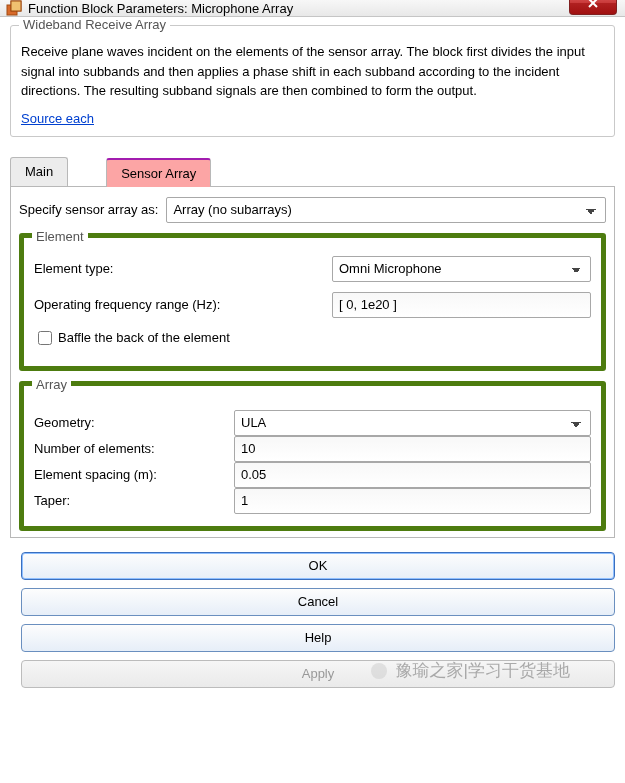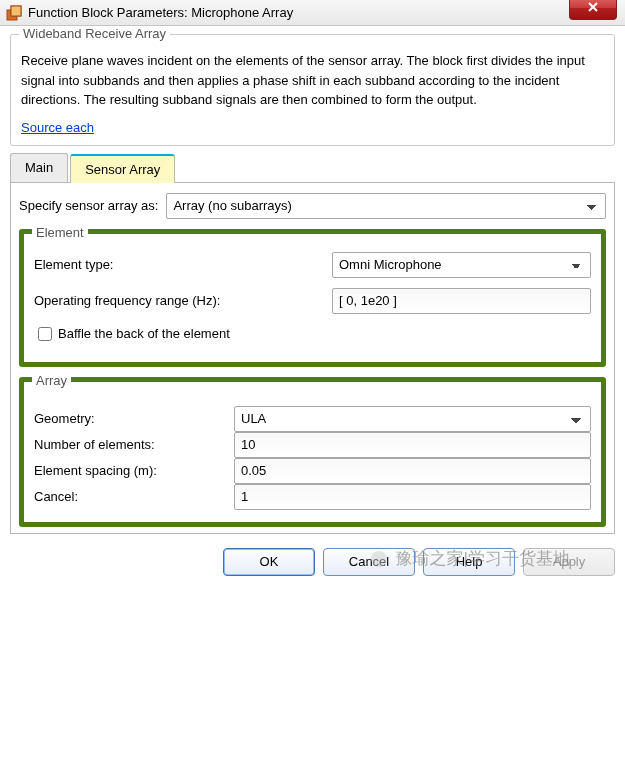--- a/index.html
+++ b/index.html
@@ -7,21 +7,21 @@
     margin: 0;
     font-family: "Segoe UI", Tahoma, sans-serif;
     font-size: 13px;
     background: #fff;
     color: #000;
     width: 625px;
   }
   .titlebar {
     display: flex;
     align-items: center;
-    height: 26px;
+    height: 17px;
     background: linear-gradient(to bottom, #f7f7f7, #e8e8e8);
     border-bottom: 1px solid #c5c5c5;
     padding: 0 0 0 6px;
     justify-content: flex-end;
   }
   .title-icon {
     width: 16px; height: 16px;
     margin-right: 6px;
   }
   .title-text { flex: 1; }
@@ -63,36 +63,37 @@
   }
   .link {
     color: #0040d0;
     text-decoration: underline;
     cursor: pointer;
   }
   
   .tabrow {
     display: flex;
     border-bottom: 1px solid #b8b8b8;
-    margin-top: 7px;
+    margin-top: 20px;
+    gap: 36px;
   }
   .tab {
     padding: 6px 14px;
     border: 1px solid #b8b8b8;
     border-bottom: none;
     background: #ececec;
     border-radius: 3px 3px 0 0;
     margin-right: 2px;
     cursor: pointer;
   }
   .tab.active {
-    background: #fef9c3;
+    background: #fca5a5;
     position: relative;
     top: 1px;
-    border-top: 2px solid #0ea5e9;
+    border-top: 2px solid #a21caf;
   }
   .tabpane {
     border: 1px solid #b8b8b8;
     border-top: none;
     padding: 10px 8px 6px 8px;
     background: #fff;
   }
   .row {
     display: flex;
     align-items: center;
@@ -146,20 +147,21 @@
     row-gap: 0;
     align-items: center;
     padding: 6px 0 4px 0;
   }
   
   .buttonbar {
     display: flex;
     justify-content: flex-end;
     gap: 8px;
     padding: 14px 10px 10px 21px;
+    flex-direction: column;
   }
   button.dlg {
     min-width: 92px;
     height: 28px;
     border: 1px solid #6a8fbf;
     border-radius: 4px;
     background: linear-gradient(to bottom, #fdfdfd, #e6eef8);
     font-family: inherit;
     font-size: 13px;
     cursor: pointer;
@@ -265,21 +267,21 @@
           <select>
             <option>ULA</option>
           </select>
 
           <span>Number of elements:</span>
           <input type="text" value="10" style="">
 
           <span>Element spacing (m):</span>
           <input type="text" value="0.05" style="">
 
-          <span>Cancel:</span>
+          <span>Taper:</span>
           <input type="text" value="1" style="">
         </div>
       </div>
 
     </div>
   </div>
 
   <div class="buttonbar">
     <button class="dlg default">OK</button>
     <button class="dlg">Cancel</button>

